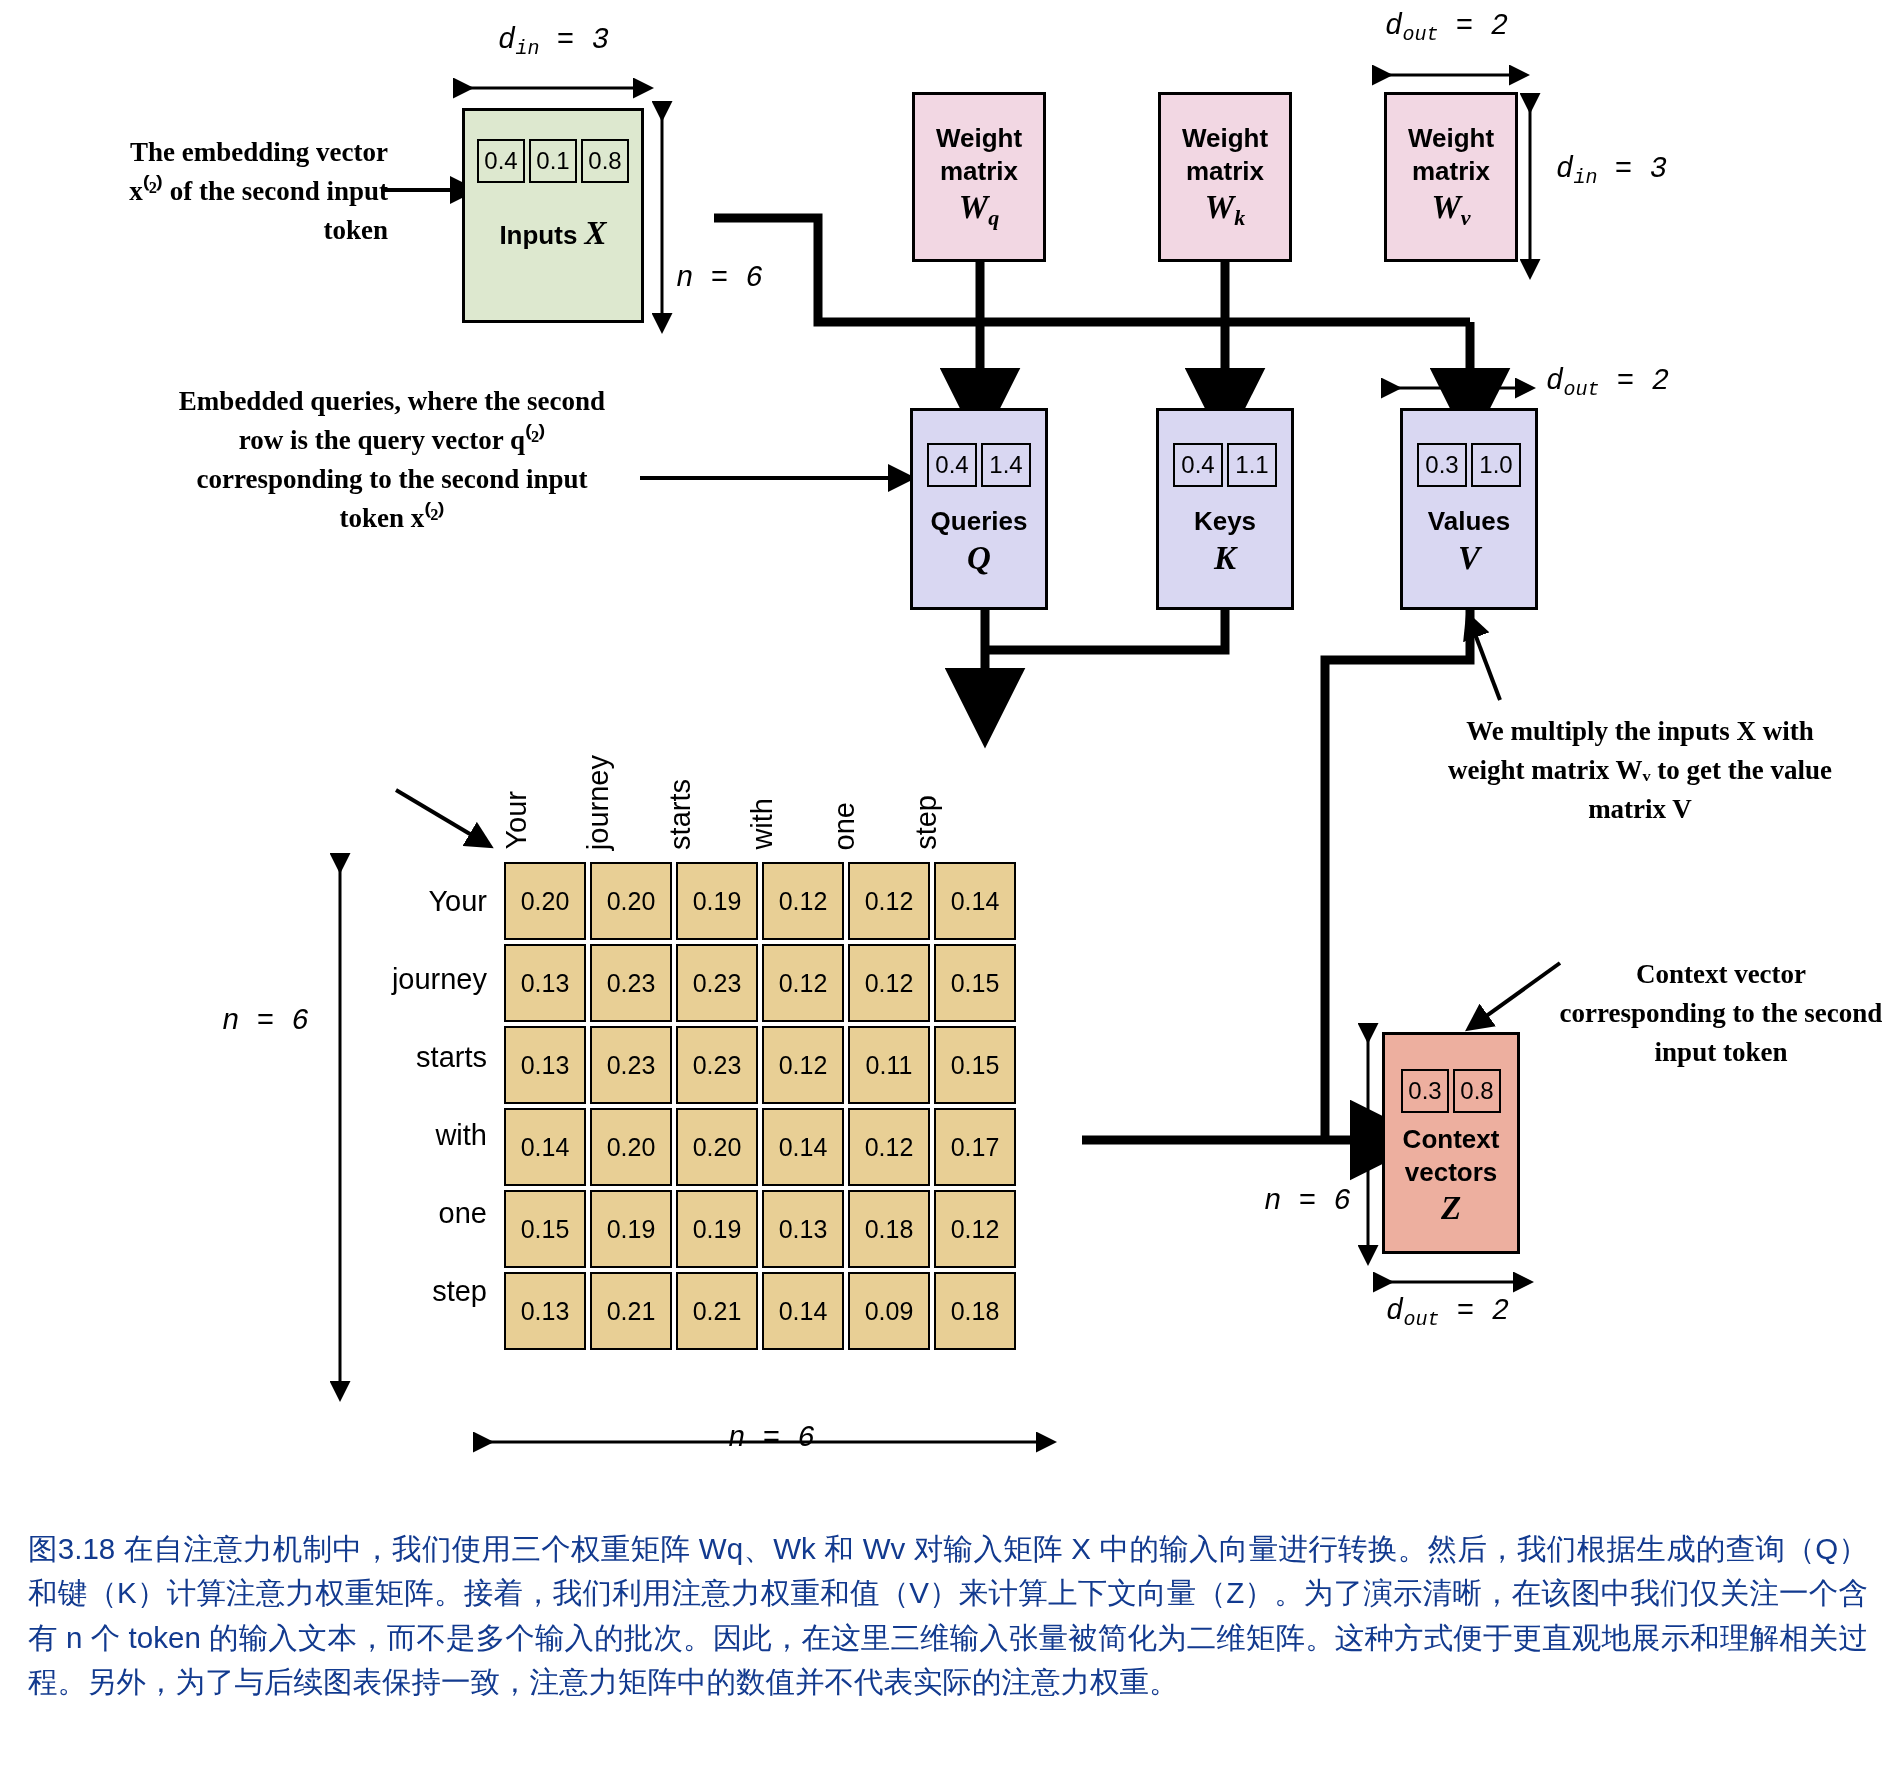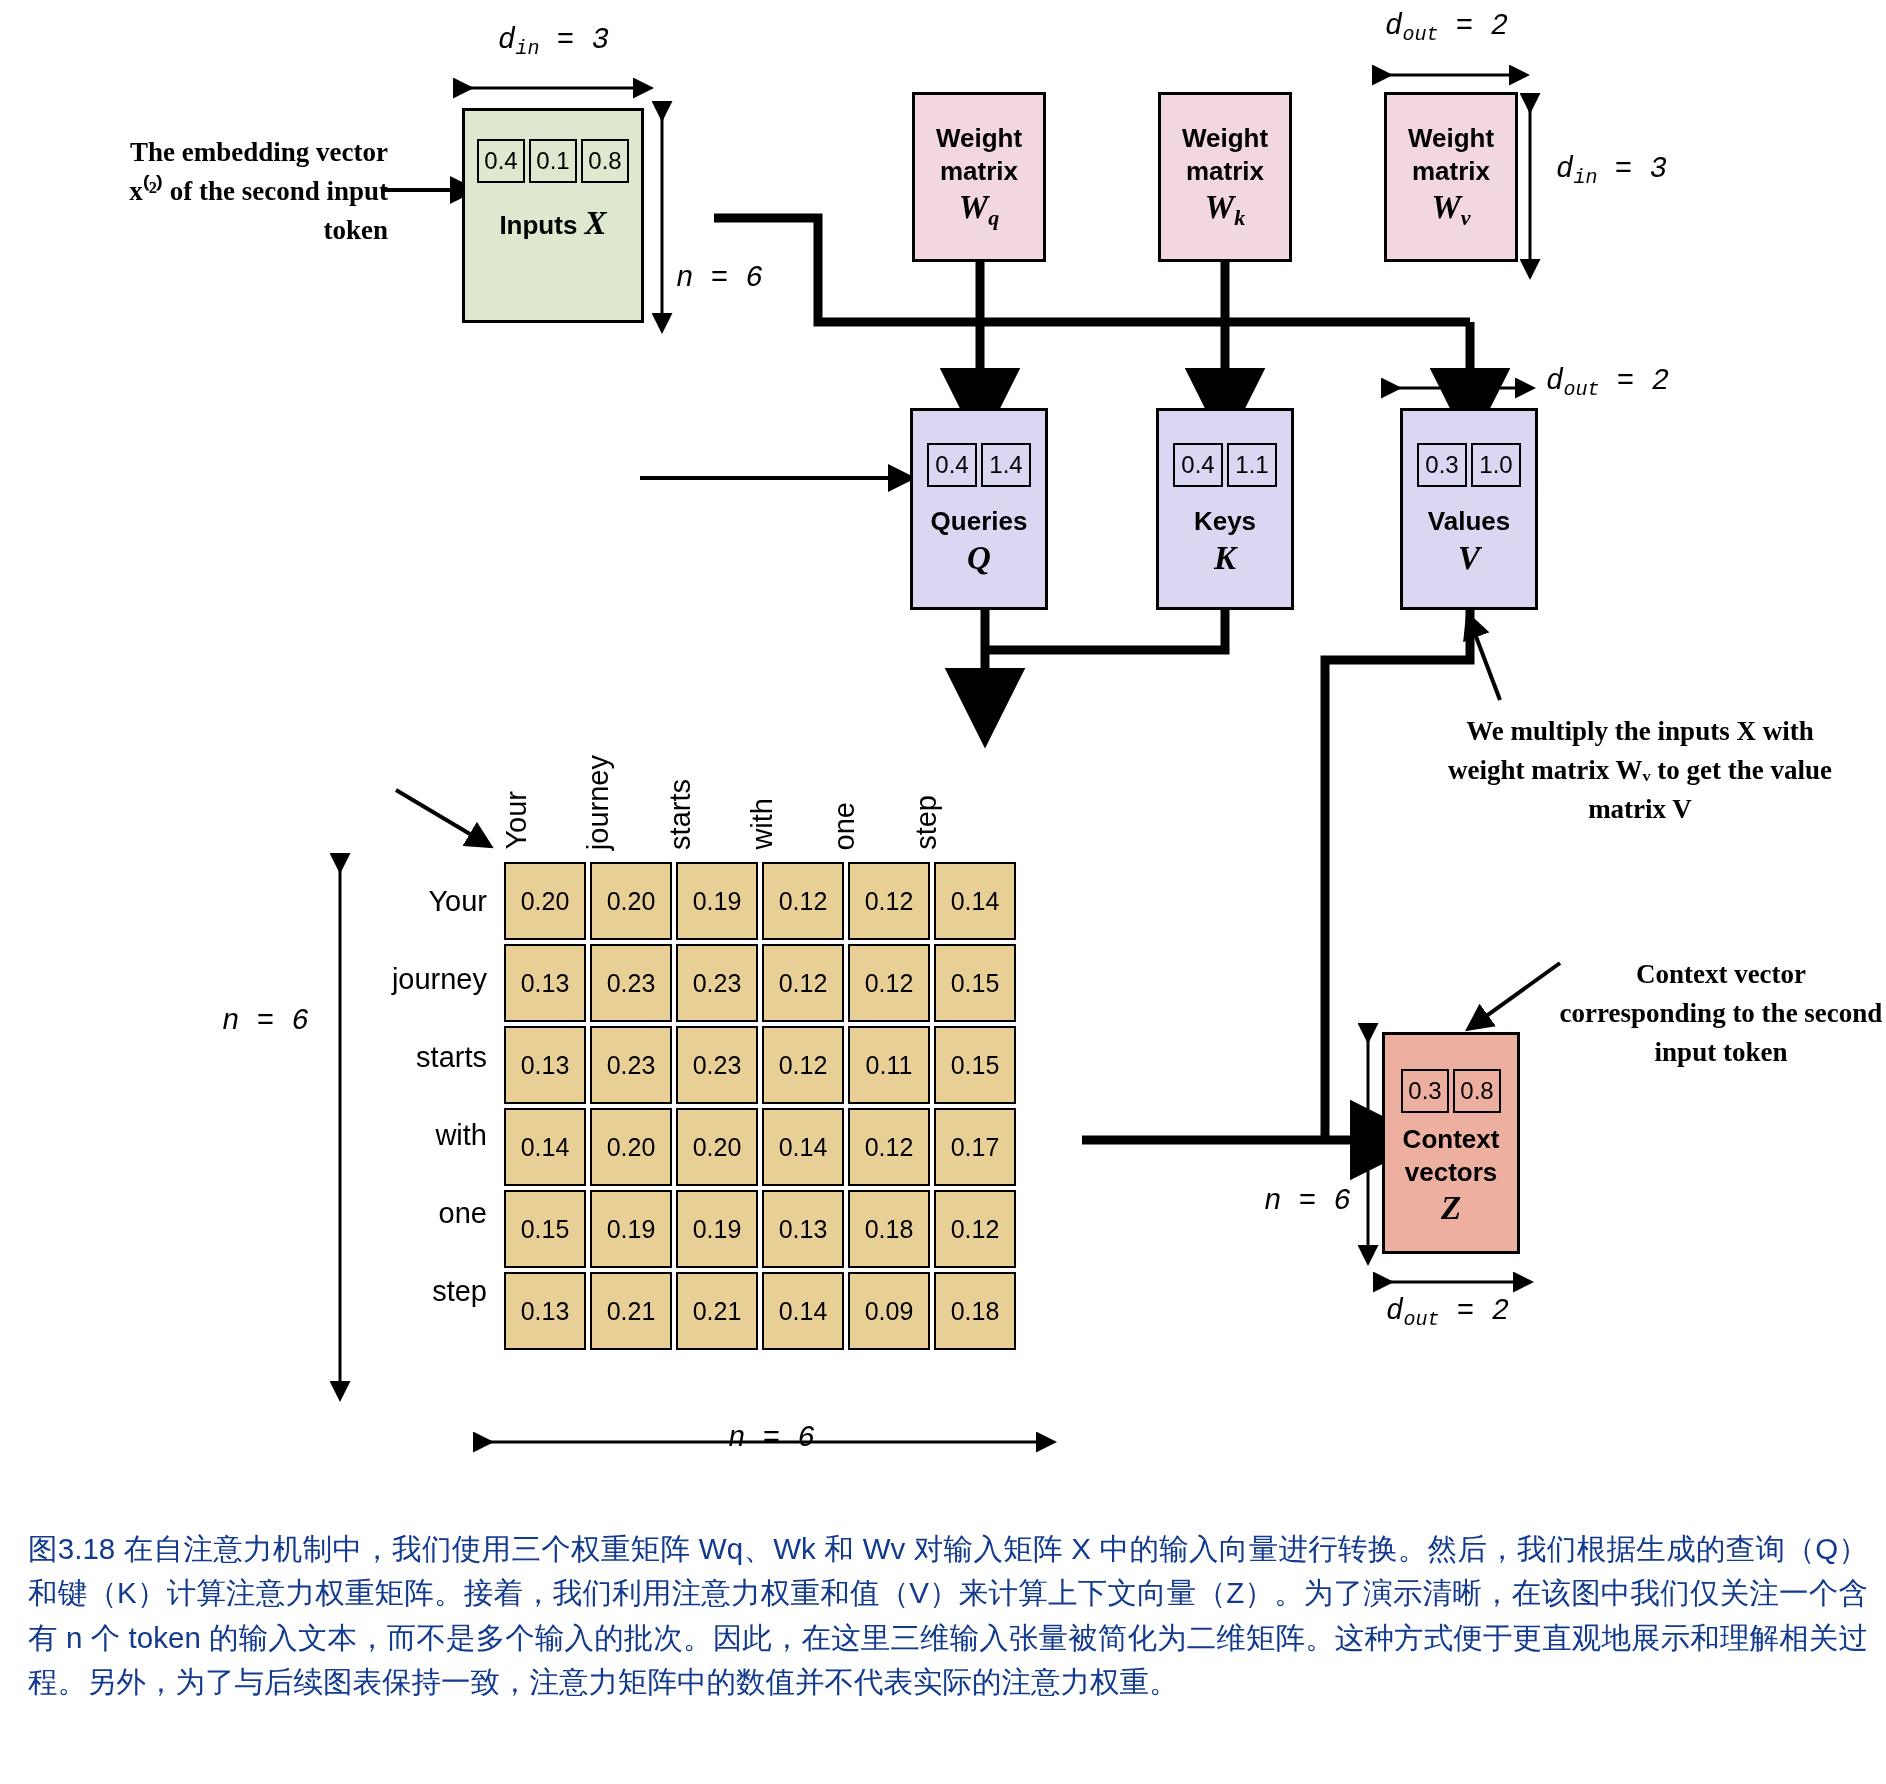--- a/index.html
+++ b/index.html
@@ -224,37 +224,40 @@
     <span><i>n</i> = 6</span>
   </div>
   <div class="abs lbl-math" style="left:1386px; top:1295px;">
     <span><i>d</i><span class="sub">out</span> = 2</span>
   </div>
 
   <div class="abs anno" style="left:108px; top:133px; width:280px;text-align:right;">
     <span>The embedding vector x⁽²⁾ of the second input token</span>
   </div>
 
+  <div class="abs anno" style="left:172px; top:382px; width:440px;">
+    <span>Embedded queries, where the second row is the query vector q⁽²⁾ corresponding to the second input token x⁽²⁾</span>
+  </div>
 
 
   <div class="abs anno" style="left:1440px; top:712px; width:400px; text-align:center;">
     <span>We multiply the inputs X with weight matrix Wᵥ to get the value matrix V</span>
   </div>
 
   <div class="abs anno" style="left:1556px; top:955px; width:330px;">
     <span>Context vector corresponding to the second input token</span>
   </div>
 
   <div class="abs matbox green" style="left:462px; top:108px; width:182px; height:215px; justify-content:flex-start; padding-top:28px;">
     <div class="cellrow">
       <div class="cell" style="width:48px;height:44px;">0.4</div>
       <div class="cell" style="width:48px;height:44px;">0.1</div>
       <div class="cell" style="width:48px;height:44px;">0.8</div>
     </div>
-    <div class="boxlabel" style="margin-top:20px;">
+    <div class="boxlabel" style="margin-top:30px;">
       <span>Inputs</span>
       <span class="sym">X</span>
     </div>
   </div>
 
   <div class="abs matbox pink" style="left:912px; top:92px; width:134px; height:170px; justify-content:center;">
     <div class="boxlabel">
       <span>Weight matrix</span><br>
       <span class="sym">W</span><span class="sym symsub">q</span>
     </div>

